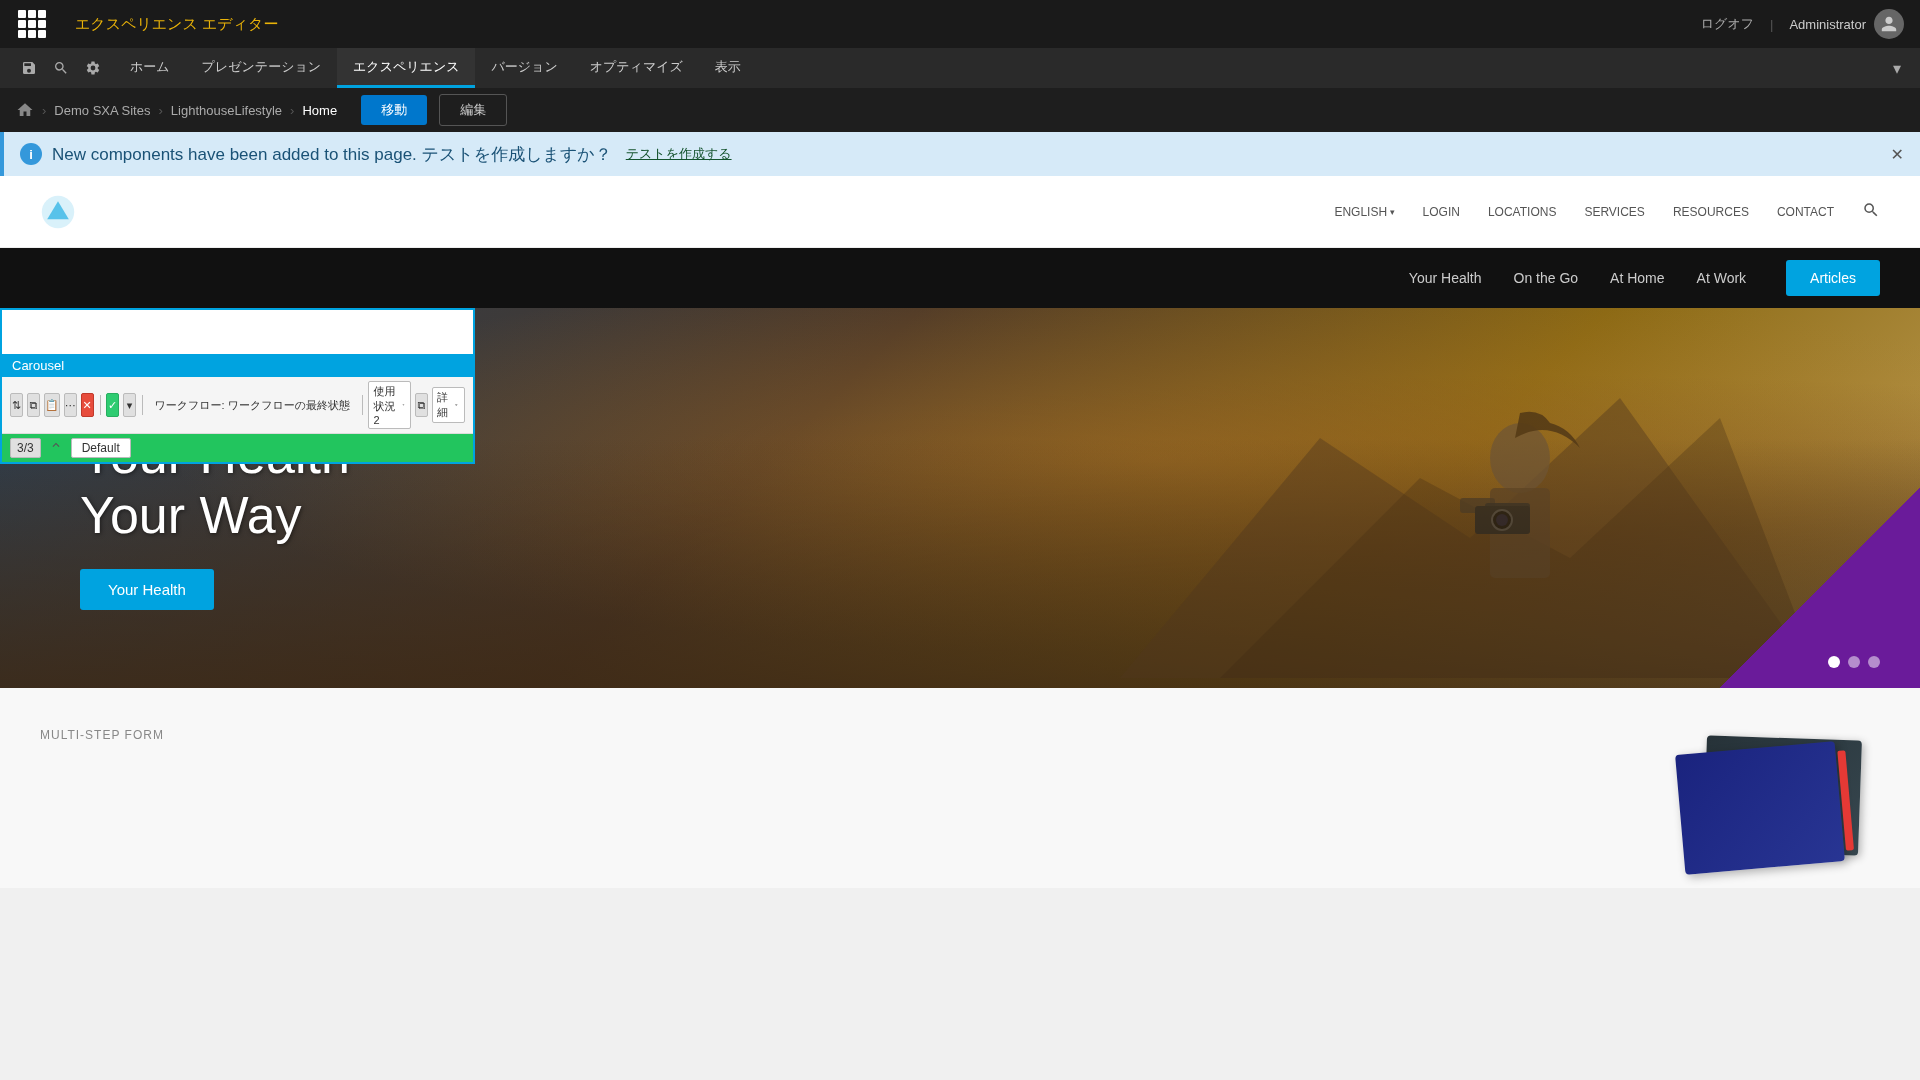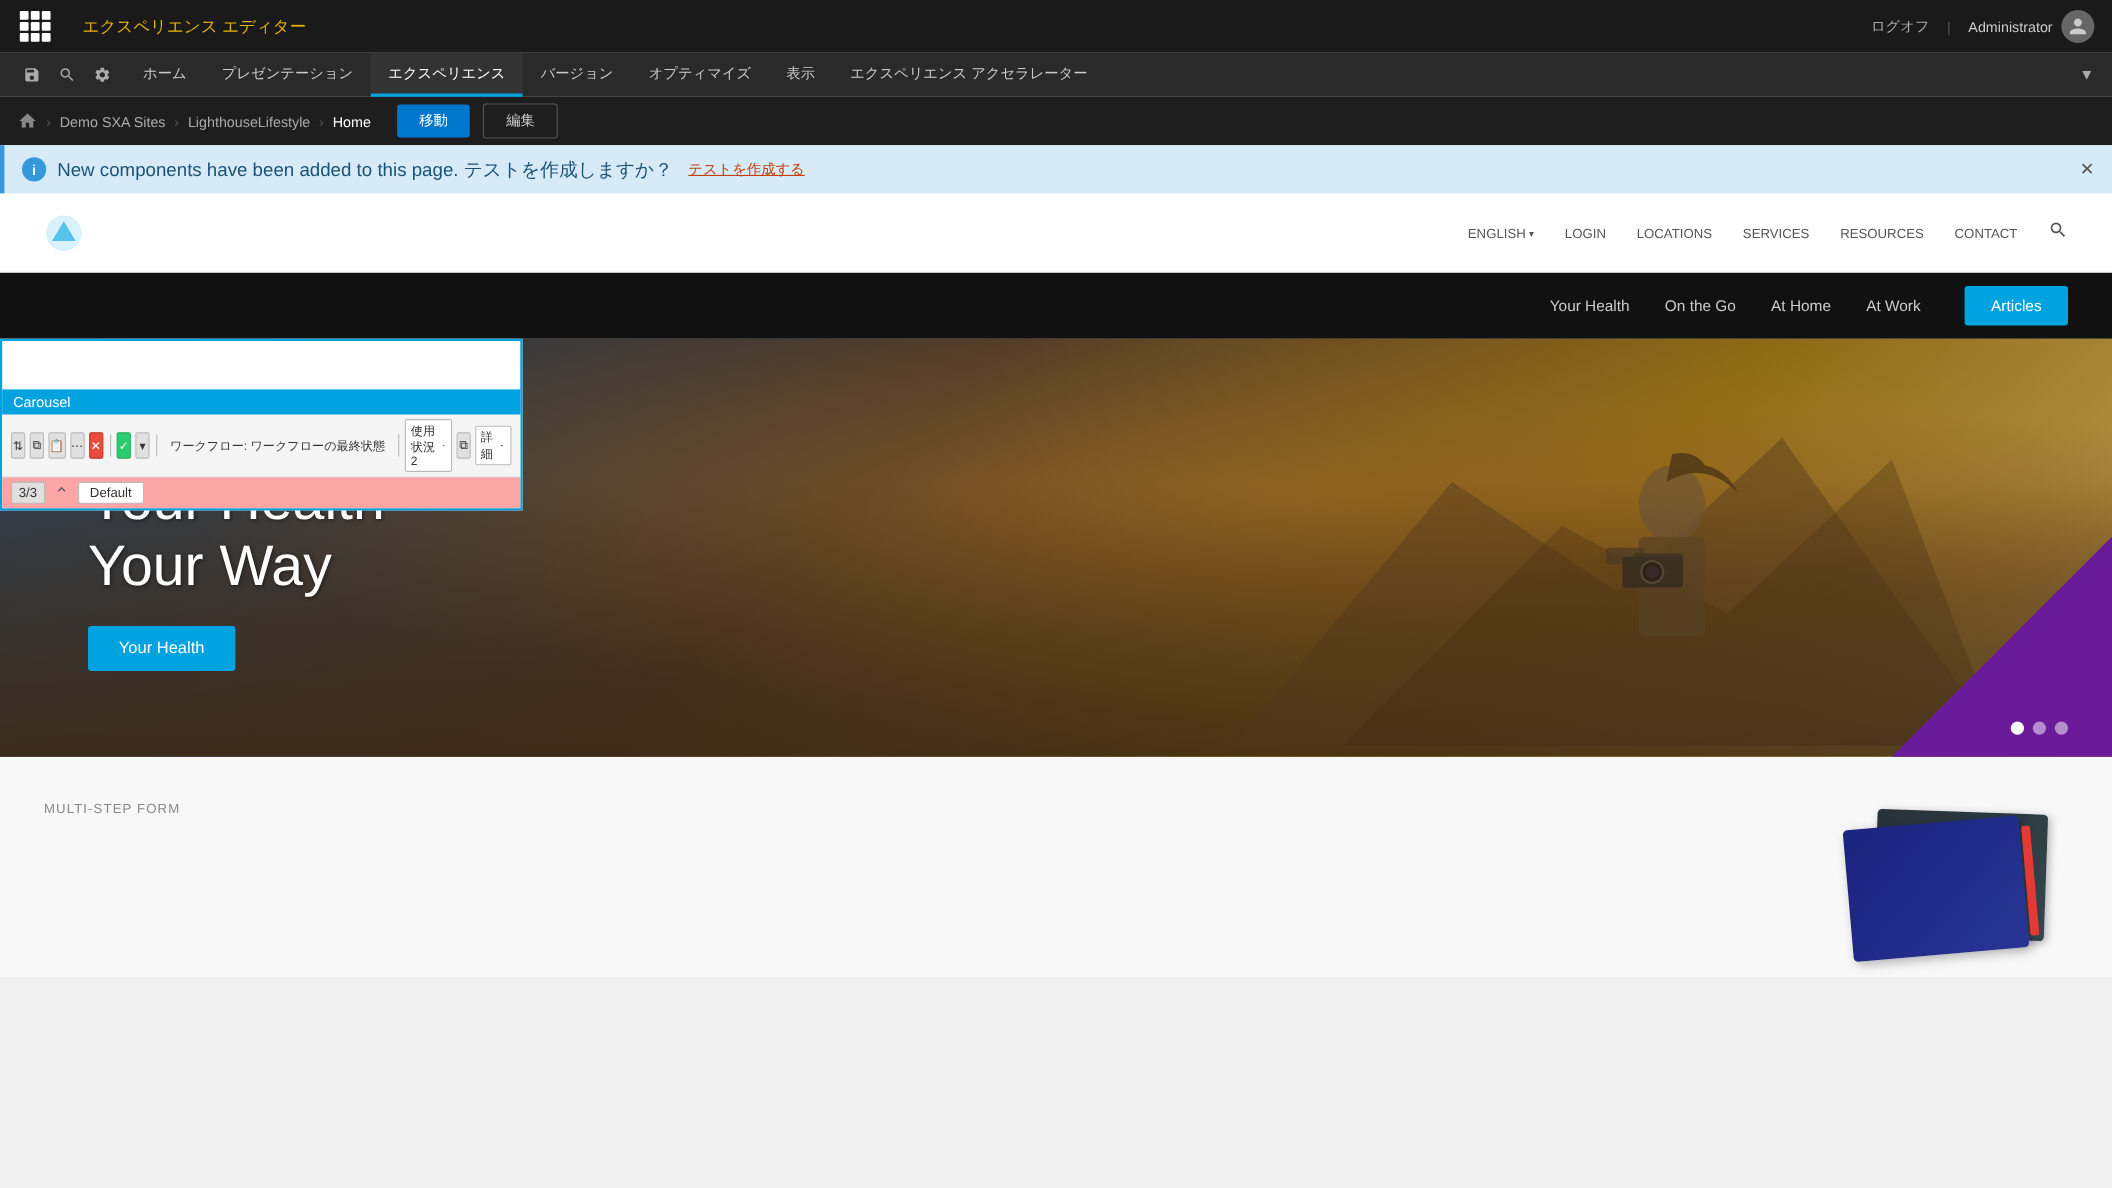--- a/index.html
+++ b/index.html
@@ -151,21 +151,21 @@
       border-radius: 50%;
       display: flex; align-items: center; justify-content: center;
       color: #fff; font-size: 13px; font-weight: bold;
       flex-shrink: 0;
     }
     .info-text {
       color: #1a5276;
       font-size: 17px;
     }
     .info-link {
-      color: #c2410c;
+      color: #14532d;
       font-size: 13px;
       text-decoration: underline;
       cursor: pointer;
       margin-left: 4px;
     }
     .info-close {
       margin-left: auto;
       color: #555;
       cursor: pointer;
       font-size: 16px;
@@ -280,21 +280,21 @@
       font-size: 11px; color: #333;
       background: #fff; border: 1px solid #bbb;
       padding: 2px 4px; border-radius: 2px;
       cursor: pointer;
       gap: 2px;
     }
     .carousel-bottom {
       display: flex;
       align-items: flex-start;
       padding: 4px 8px;
-      background: #fca5a5;
+      background: #22c55e;
       gap: 8px;
     }
     .carousel-num {
       font-size: 12px; color: #333;
       background: #e0e0e0;
       border: 1px solid #bbb;
       padding: 2px 6px;
       border-radius: 2px;
     }
     .carousel-default-btn {
@@ -473,21 +473,20 @@
         </svg>
     </div>
   </div>
   <div style="display:flex;align-items:stretch;height:100%;">
     <div class="nav-item">ホーム</div>
     <div class="nav-item">プレゼンテーション</div>
     <div class="nav-item active">エクスペリエンス</div>
     <div class="nav-item">バージョン</div>
     <div class="nav-item">オプティマイズ</div>
     <div class="nav-item">表示</div>
-    <div class="nav-item">エクスペリエンス アクセラレーター</div>
   </div>
   <div class="nav-bar-right">
     <div class="nav-chevron">▾</div>
   </div>
 </div>
 
 <div class="breadcrumb-bar">
   <svg width="18" height="18" viewBox="0 0 24 24" fill="#888">
       <path d="M10 20v-6h4v6h5v-8h3L12 3 2 12h3v8z"></path>
     </svg>

